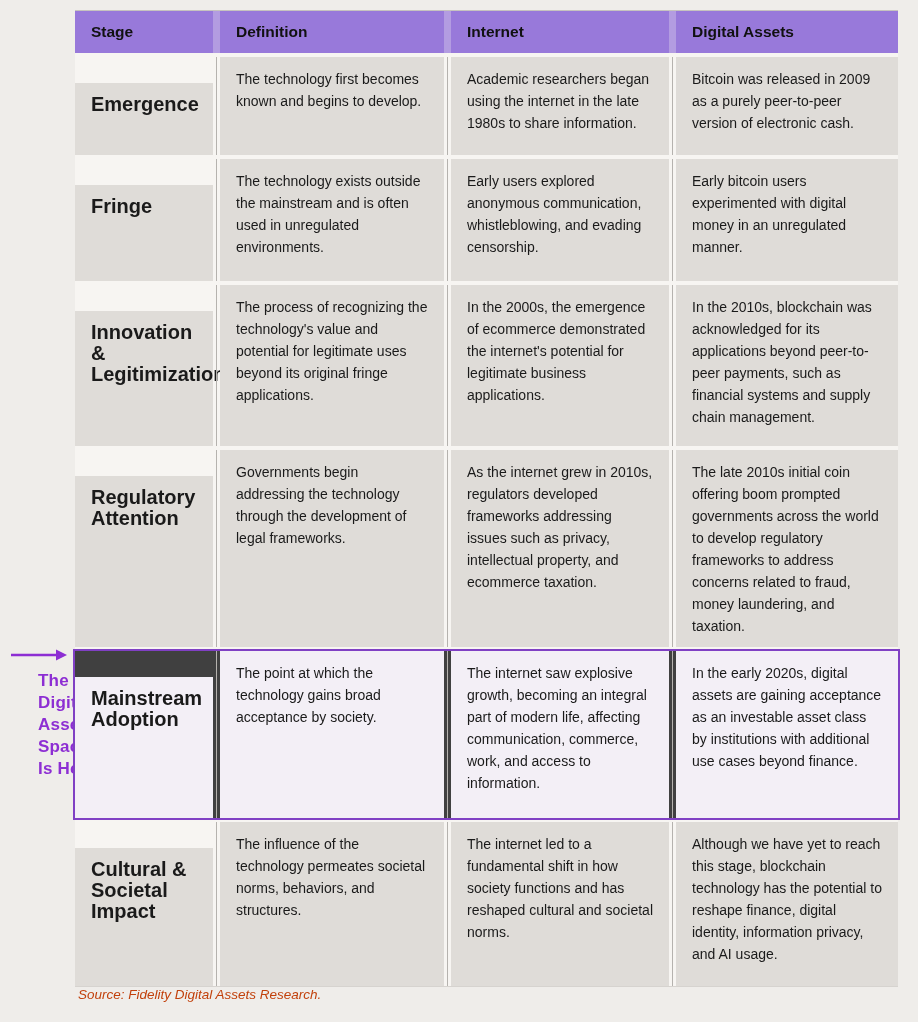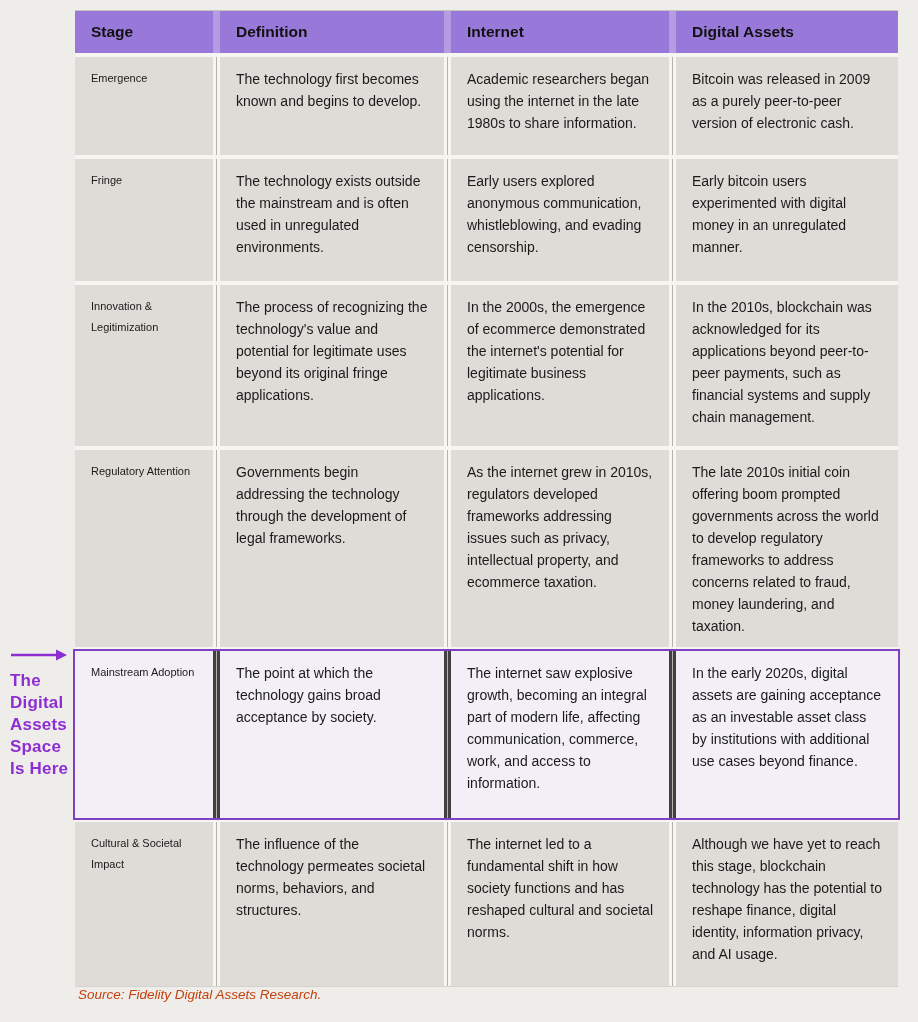--- a/index.html
+++ b/index.html
@@ -60,23 +60,24 @@
     line-height:22px;
   }
   .row.body .cell:not(:first-child)::before{
     content:"";
     position:absolute;
     left:-4.5px; top:0; bottom:0;
     width:1px;
     background:var(--divider);
   }
   .cell.stage{
-    font-weight:normal;
-    font-size:11px;
+    font-weight:bold;
+    font-size:20px;
     line-height:21px;
+    margin-top:26px;
   }
   .row-1{min-height:98px;}
   .row-2{min-height:122px;}
   .row-3{min-height:161px;}
   .row-4{min-height:188px;}
   .row-5{min-height:167px;}
   .row-6{min-height:164px;}
   .row.highlight{
     outline:2.5px solid var(--highlight_border);
     outline-offset:-0.5px;
@@ -95,20 +96,21 @@
   .annotation .arrow{
     display:block;
     margin-bottom:8px;
   }
   .annotation .line{
     font-size:17px;
     line-height:22px;
     font-weight:600;
     letter-spacing:0.2px;
     white-space:nowrap;
+    margin-left:28px;
   }
   .source-note{
     position:absolute;
     left:78px; top:987px;
     font-style:italic;
     font-size:13.5px;
     color:#c2410c;
   }
 </style>
 </head>

